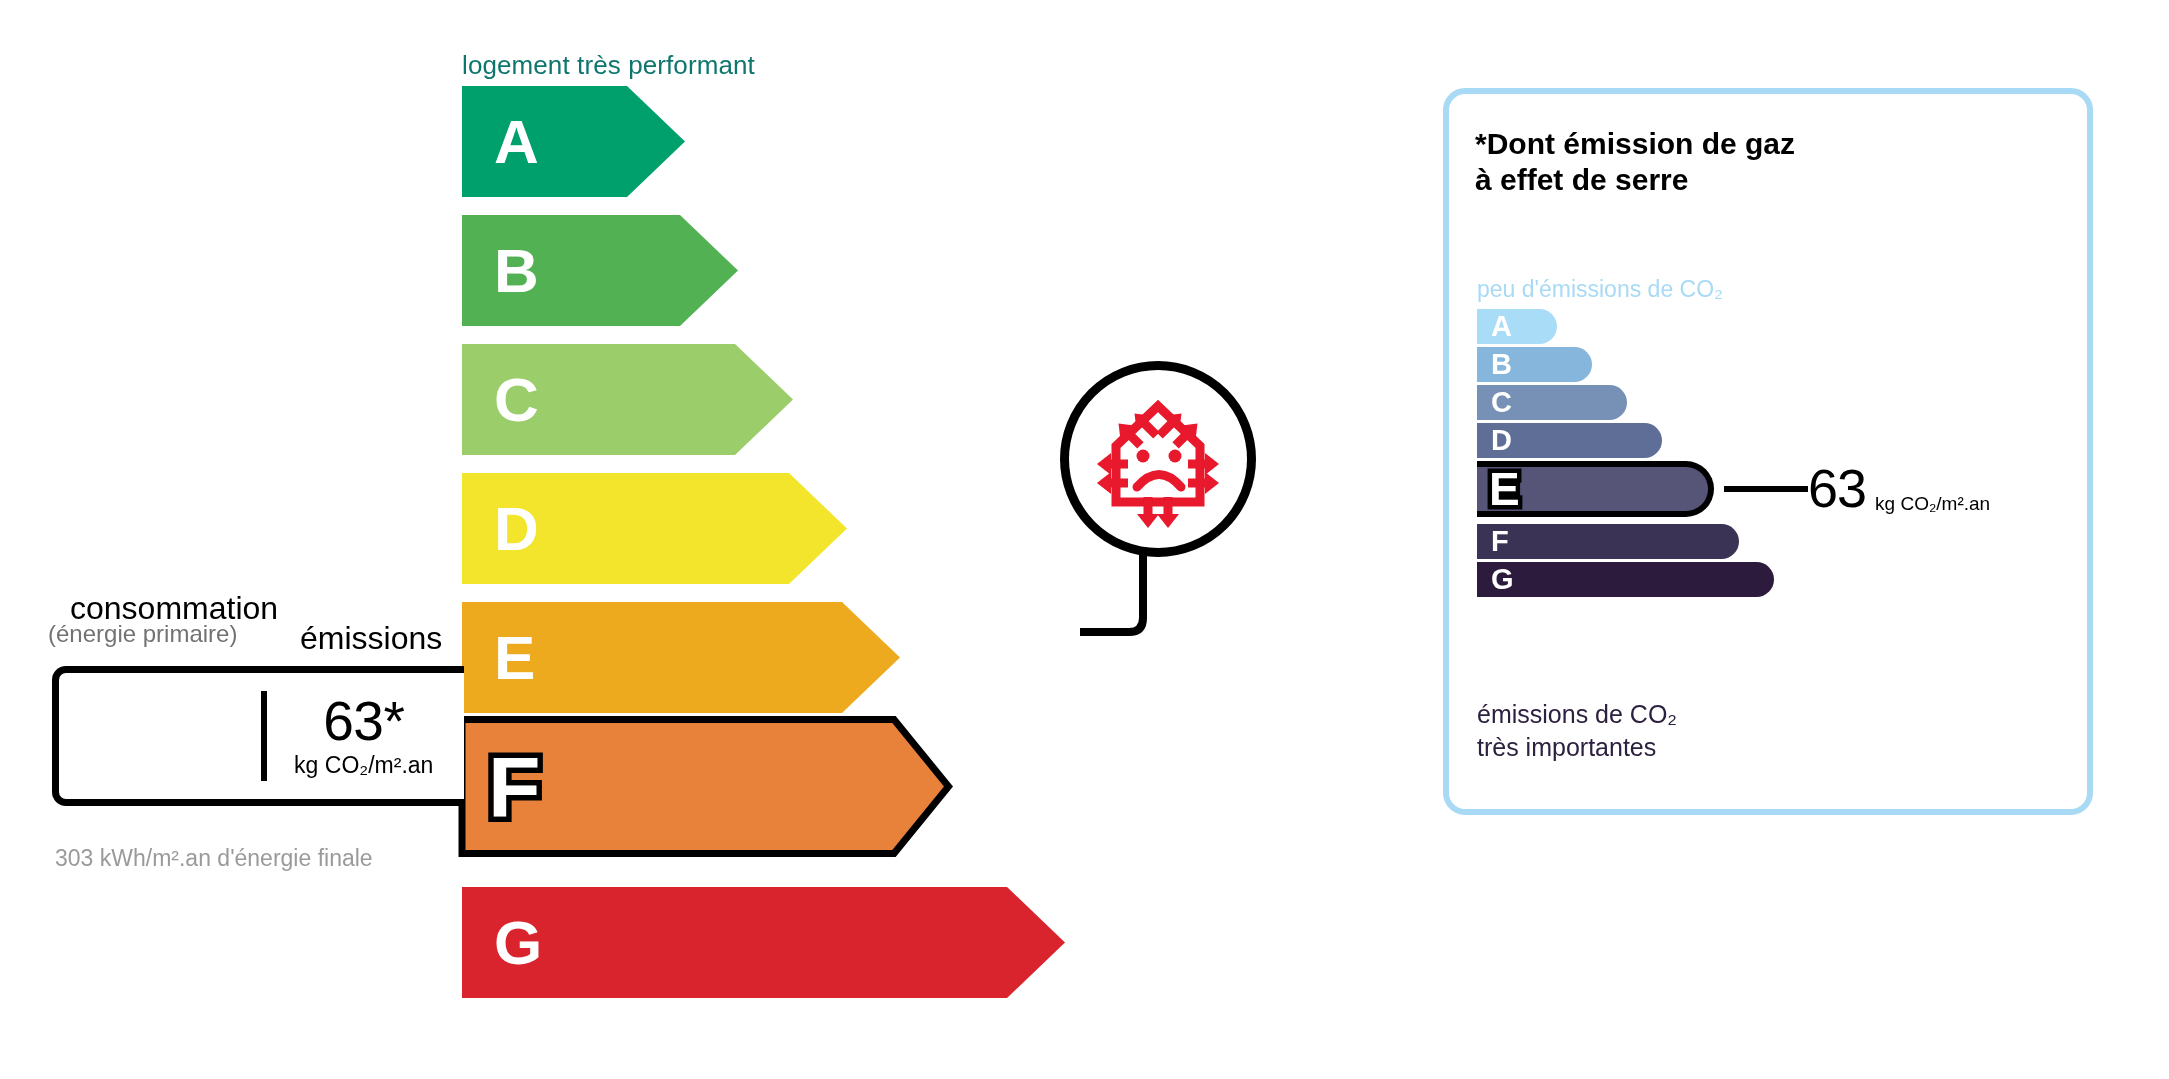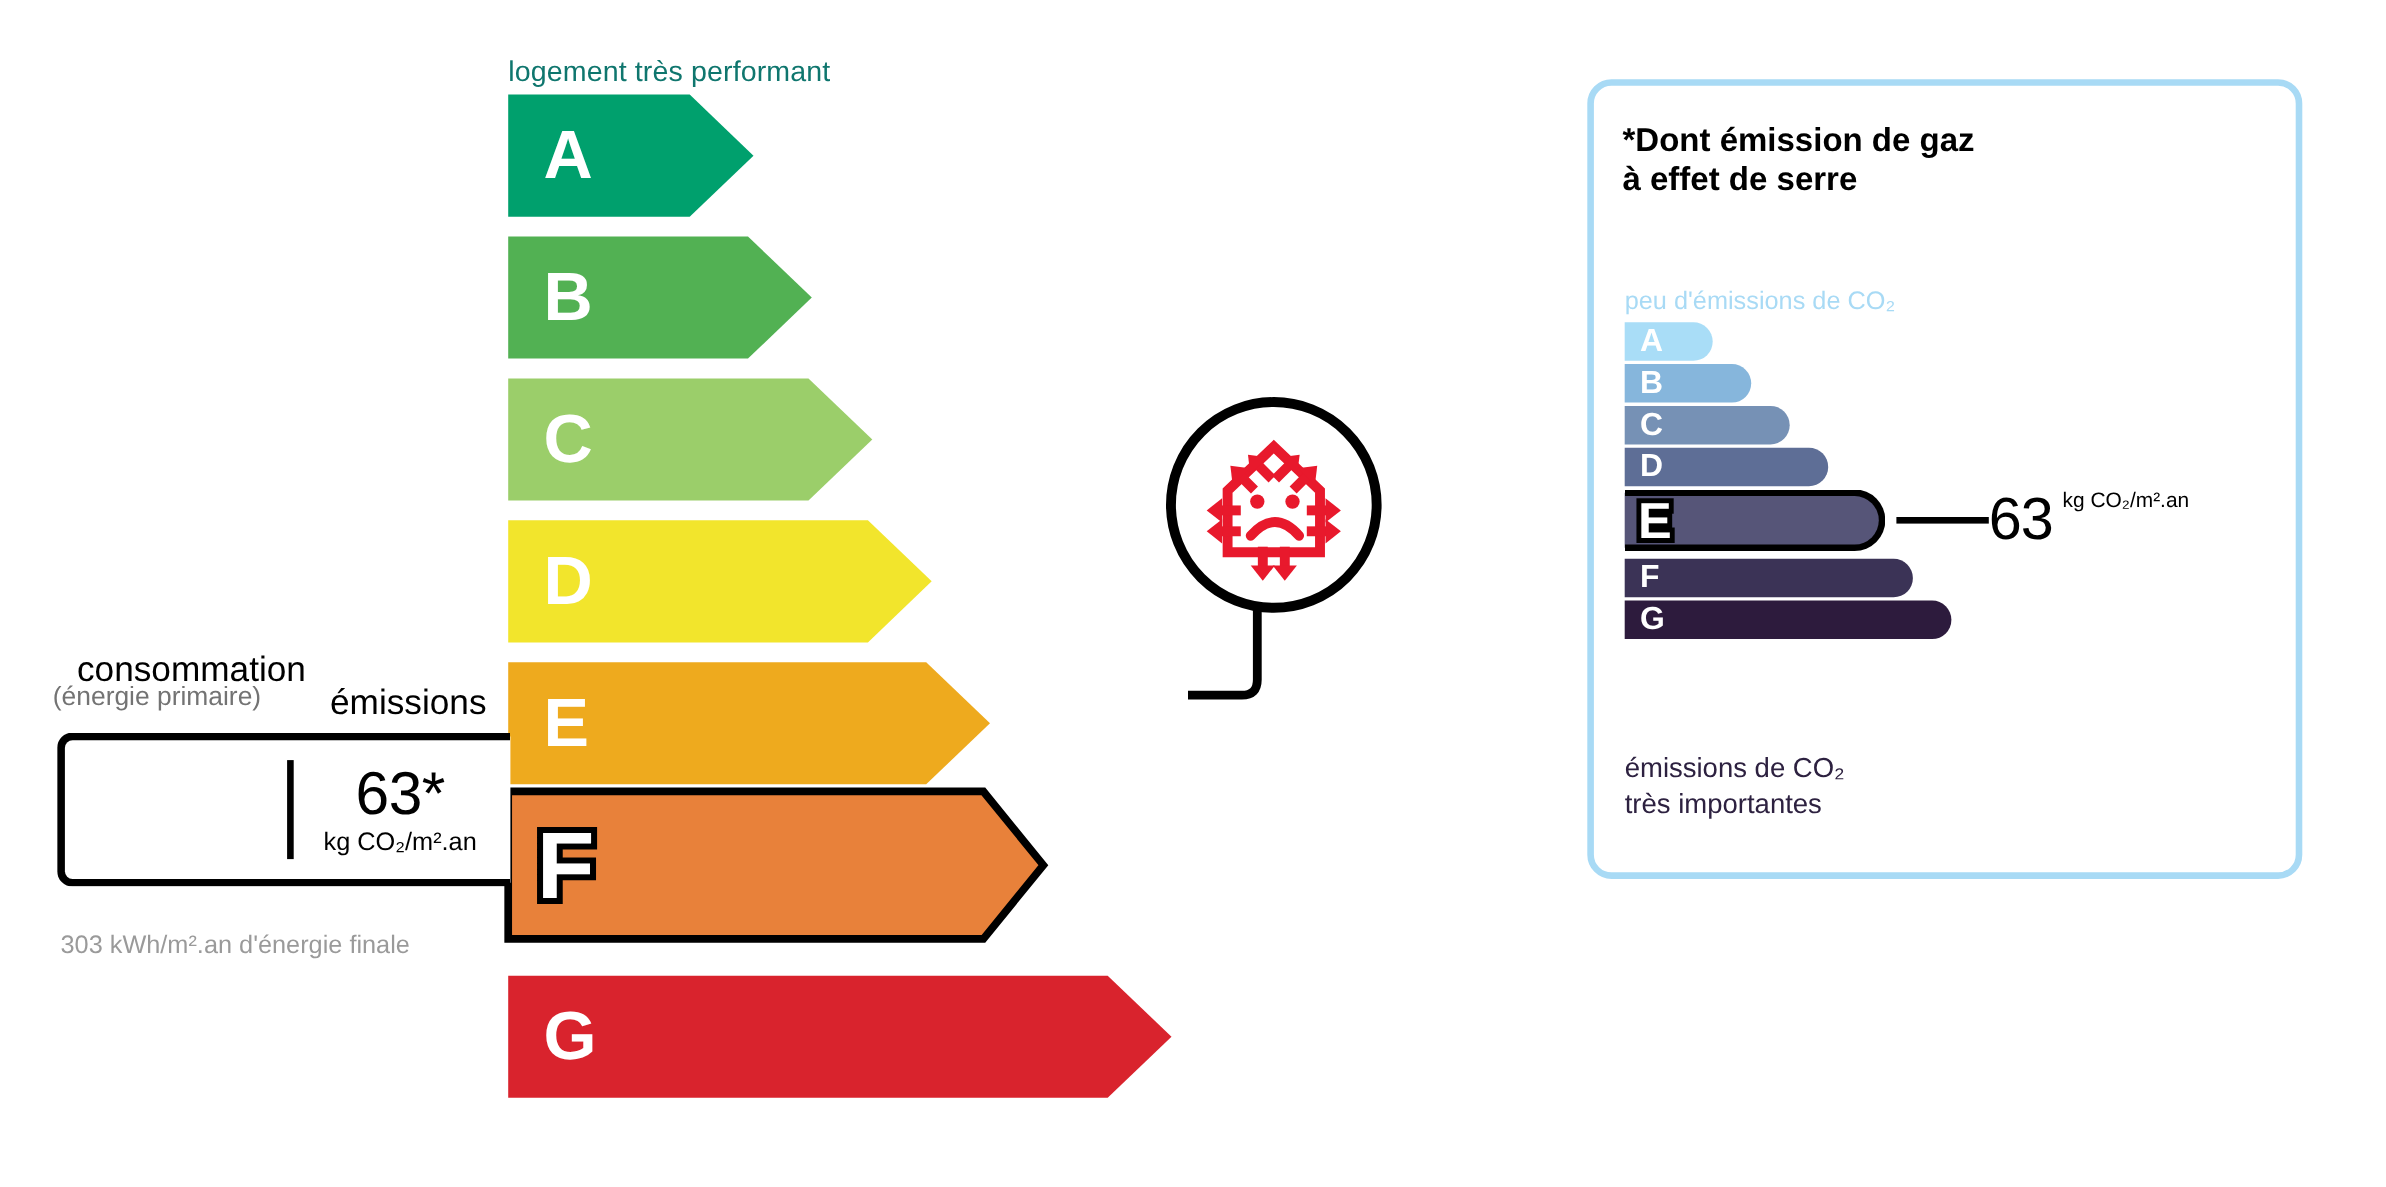--- a/index.html
+++ b/index.html
@@ -105,21 +105,21 @@
     border-radius: 50%;
     background: #fff;
     z-index: 8;
   }
   #house-badge svg { position: absolute; left: 50%; top: 50%; transform: translate(-50%,-50%); }
   #connector { position: absolute; left: 1080px; top: 548px; z-index: 5; }
 
   
   #co2-panel {
     position: absolute;
-    left: 1443px; top: 72px;
+    left: 1443px; top: 88px;
     width: 650px; height: 727px;
     border: 6px solid #a8daf5;
     border-radius: 22px;
     background: #fff;
   }
   #co2-title {
     position: absolute; left: 26px; top: 32px;
     font-size: 30px; font-weight: bold; color: #000;
     line-height: 1.2; white-space: pre-line;
   }
@@ -154,21 +154,21 @@
     paint-order: stroke fill;
     color: #fff;
     margin-left: 12px;
   }
   #co2-callout-line {
     position: absolute;
     height: 6px; background: #000;
   }
   #co2-value {
     position: absolute;
-    display: flex; align-items: flex-start;
+    display: flex; align-items: flex-end;
   }
   #co2-value .big { font-size: 54px; font-weight: 400; color: #000; line-height: 1; letter-spacing: -1px; }
   #co2-value .unit { font-size: 19px; color: #000; margin-left: 9px; }
 </style>
 </head>
 <body>
 
 <div id="root">
 
   <div id="dpe">

